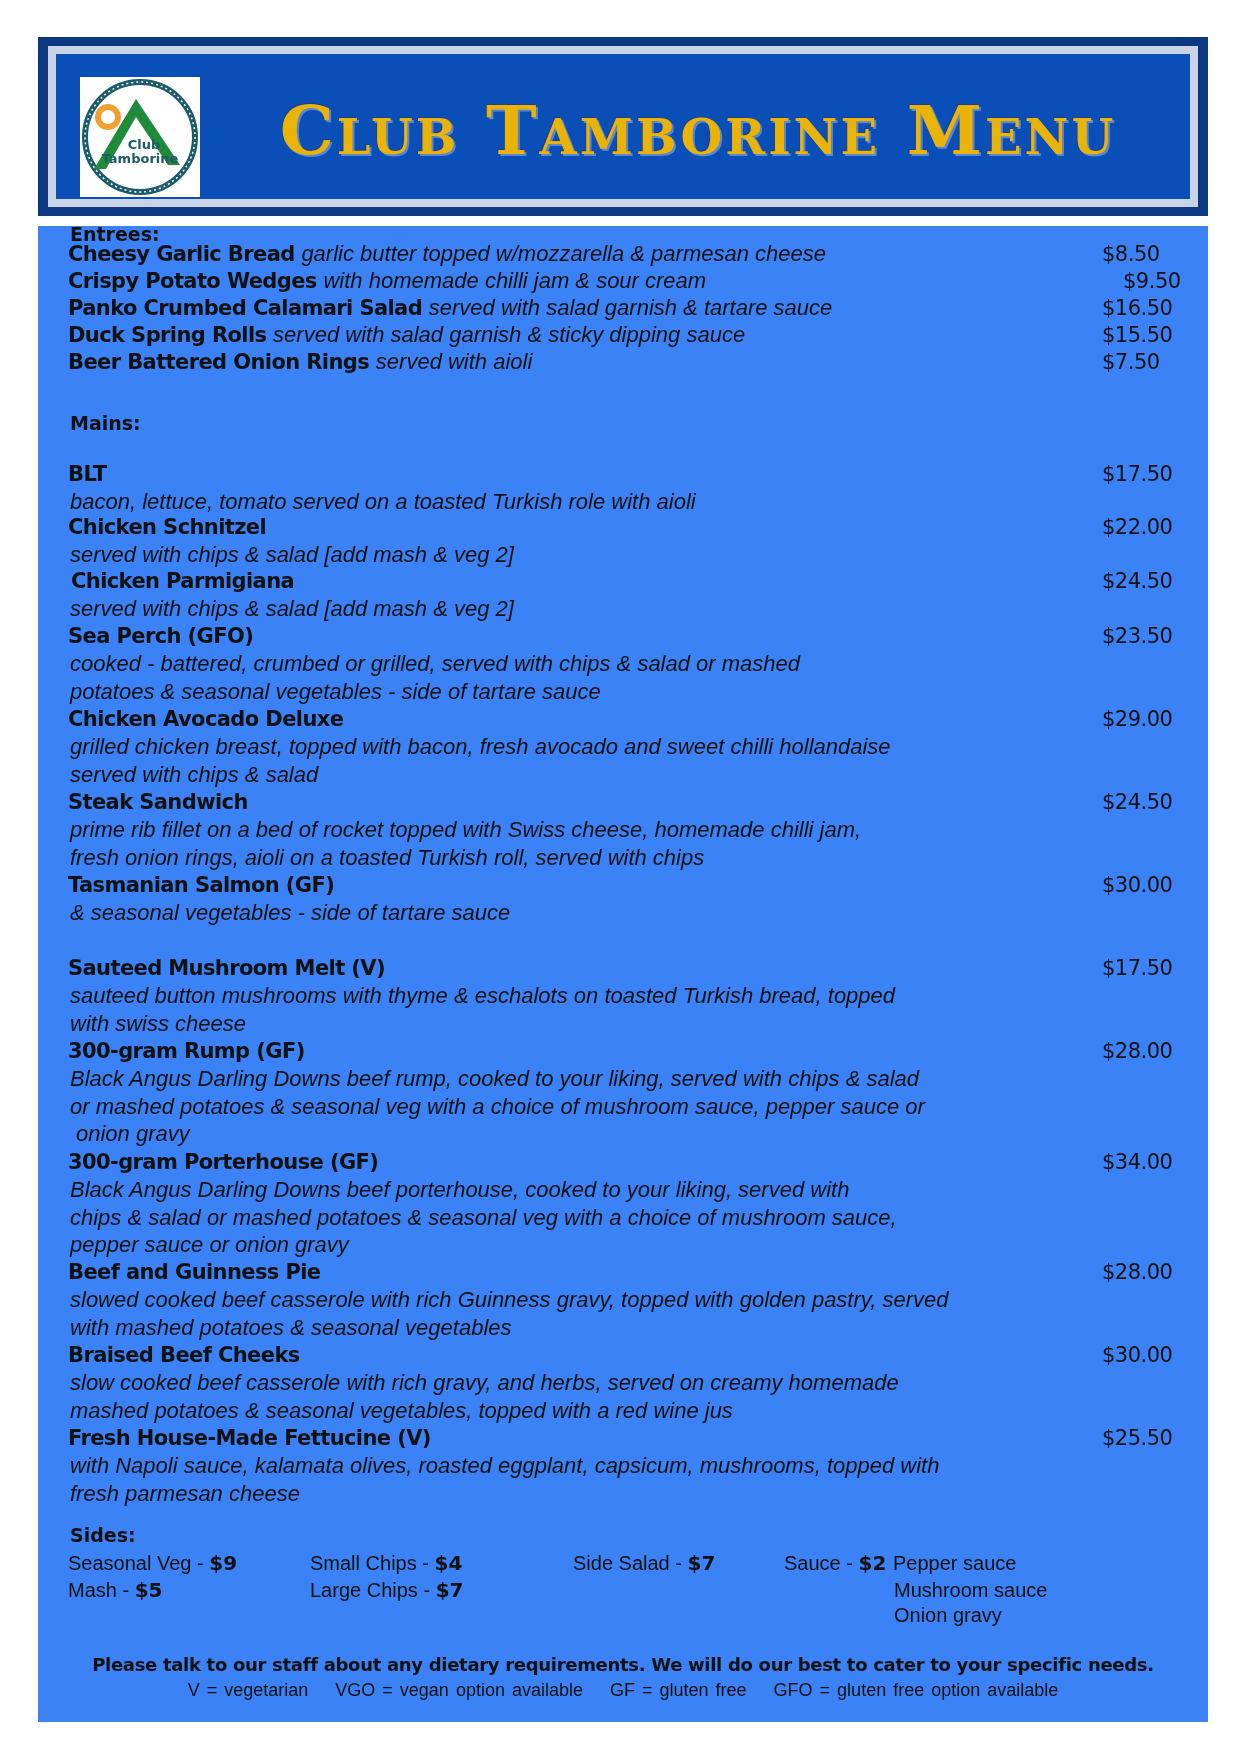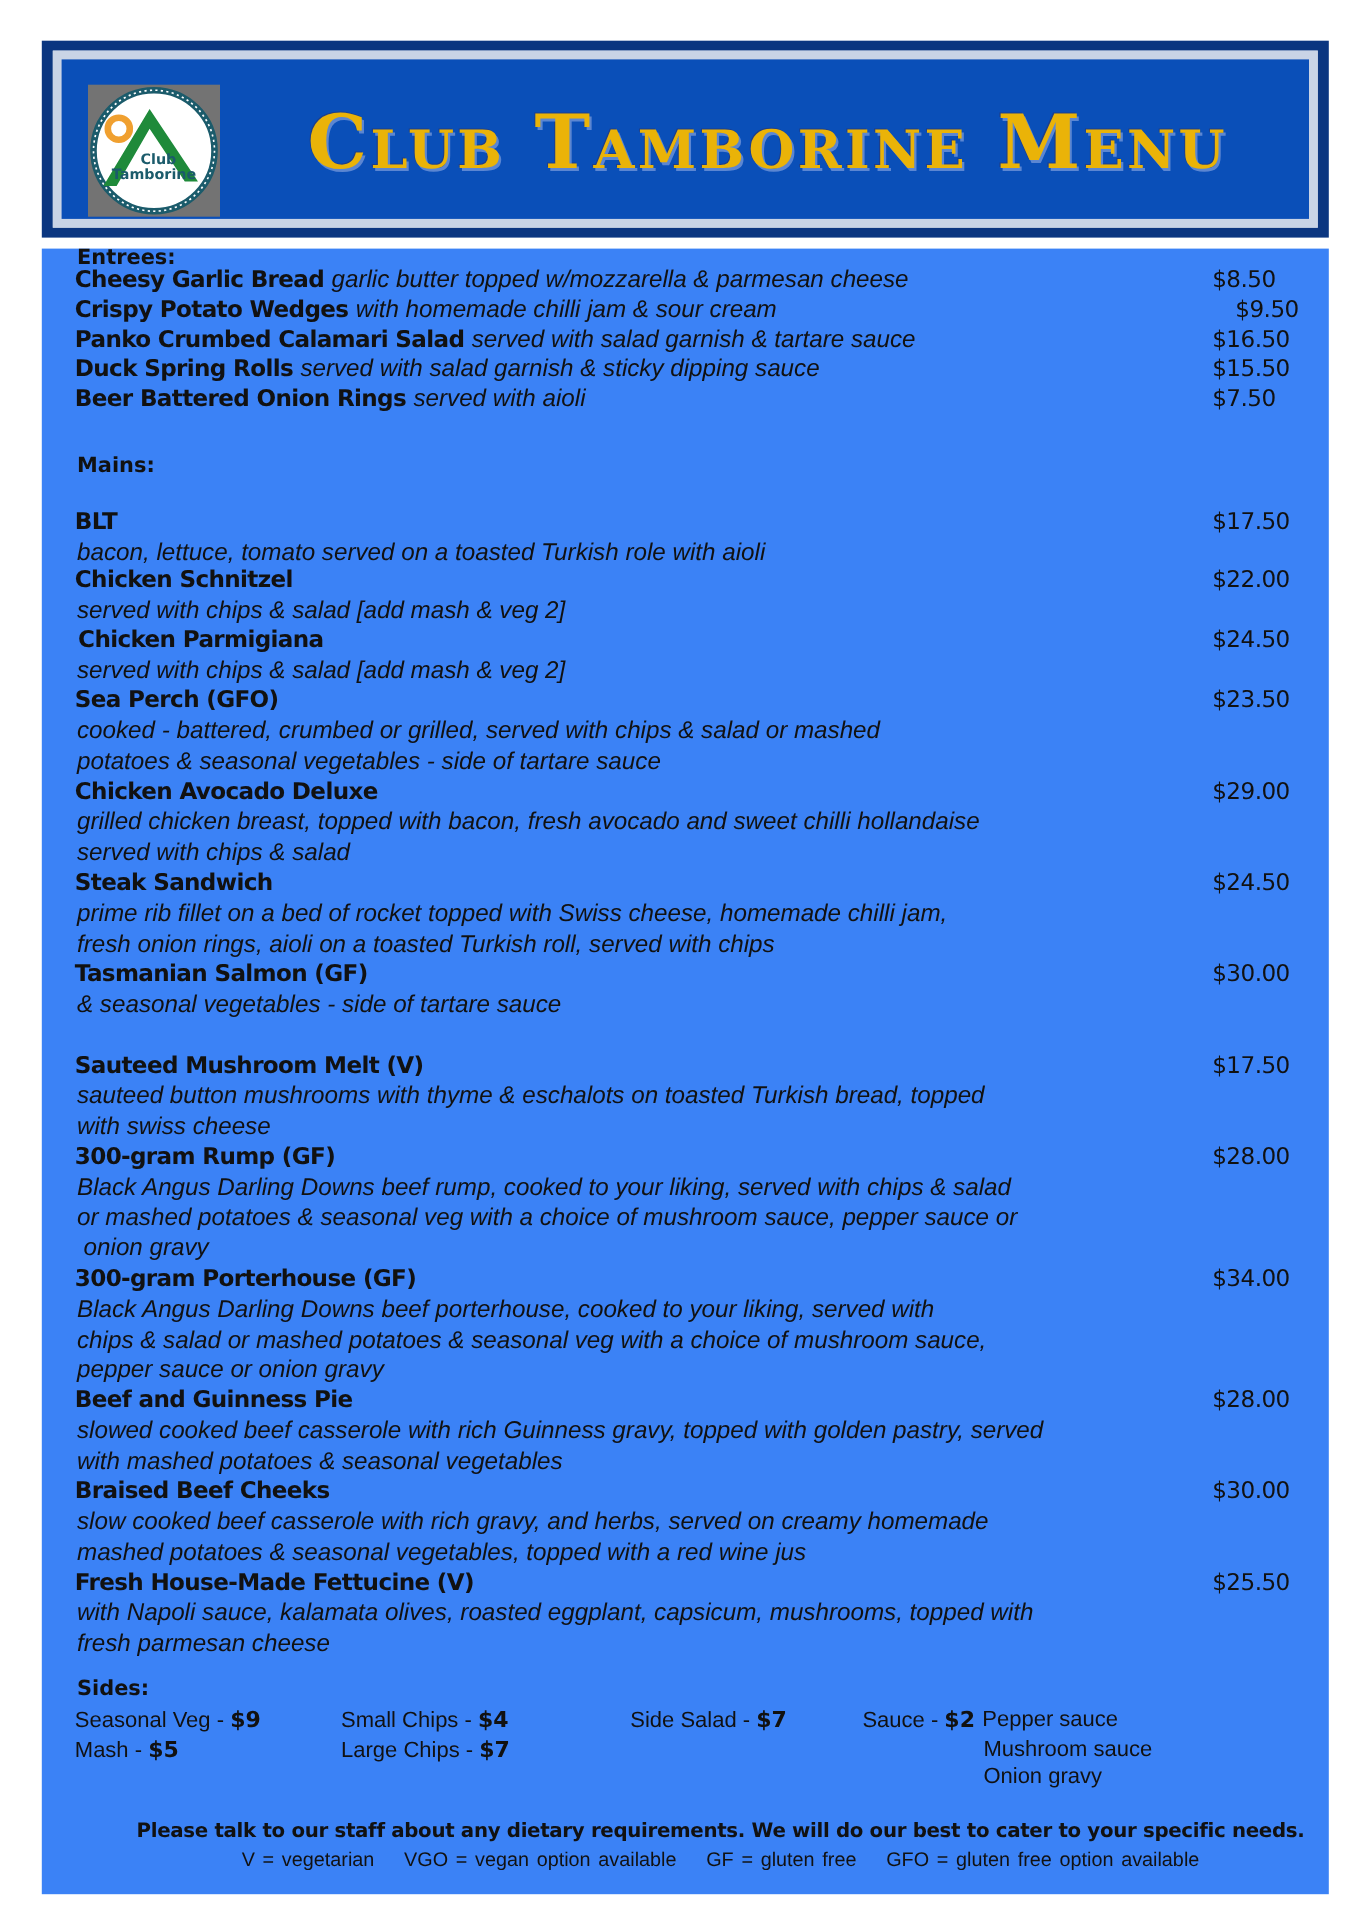--- a/index.html
+++ b/index.html
@@ -15,21 +15,21 @@
     position: absolute; left: 10px; top: 9px; right: 10px; bottom: 9px;
     border: 3px solid #c9d4e6;
     background: #c9d4e6;
   }
   .banner-core {
     position: absolute; left: 5px; top: 5px; right: 5px; bottom: 5px;
     background: #0a4fb8;
   }
   .logo {
     position: absolute; left: 42px; top: 40px; width: 120px; height: 120px;
-    background: #737373;
+    background: #ffffff;
   }
   .logo svg { width: 120px; height: 120px; display: block; }
   .banner-title {
     position: absolute; left: 190px; top: 38px; width: 940px; height: 110px;
     display: flex; align-items: center; justify-content: center;
     font-family: "DejaVu Serif", serif; font-weight: bold;
     font-size: 68px; letter-spacing: 3px; color: #eab308;
     text-shadow: 2px 2px 0 #5b86d2, -1px -1px 0 #1f3f8a;
     font-variant: small-caps;
   }
@@ -63,27 +63,26 @@
     line-height: 27.5px; width: 960px; padding-left: 2px;
   }
   .main-item .desc span { display: block; white-space: nowrap; }
   .main-item .price { left: 1034px; top: 0; line-height: 28px; }
 
   .sides { position: absolute; left: 30px; top: 1324px; width: 1110px; font-size: 20px; font-family: "Liberation Sans", sans-serif; }
   .side { position: absolute; white-space: nowrap; line-height: 27px; }
   .side b { font-family: "DejaVu Sans", sans-serif; }
   .notice {
     position: absolute; left: 0; width: 1170px; text-align: center;
-    top: 1428px; font-weight: bold; font-size: 18px; letter-spacing: -0.3px; margin-left: 32px;
+    top: 1428px; font-weight: bold; font-size: 18px; letter-spacing: -0.3px;
   }
   .legend {
     position: absolute; left: 0; width: 1170px; text-align: center;
     top: 1454px; font-size: 18px; font-family: "Liberation Sans", sans-serif;
     word-spacing: 2px;
-    margin-left: 32px;
   }
   .legend span { margin: 0 10px; }
 </style>
 </head>
 <body>
 
 <div class="banner">
   <div class="banner-inner">
     <div class="banner-core"></div>
   </div>

